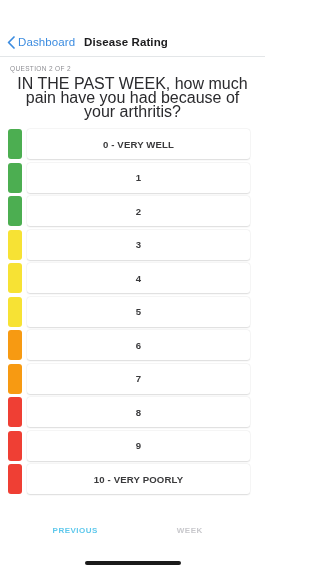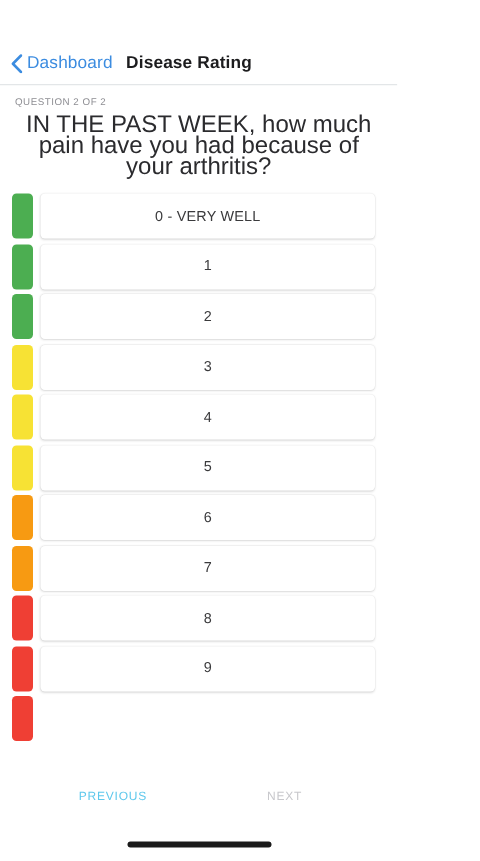--- a/index.html
+++ b/index.html
@@ -120,40 +120,40 @@
     margin-left: 5px;
     background: #ffffff;
     border-radius: 3px;
     box-shadow: 0 0.5px 1.5px rgba(0,0,0,0.13), 0 0 0 0.5px rgba(0,0,0,0.03);
     display: flex;
     align-items: center;
     justify-content: center;
   }
   .option-label {
     font-size: 9.6px;
-    font-weight: normal;
+    font-weight: bold;
     color: #3a3a3c;
     letter-spacing: 0.15px;
     text-align: center;
   }
 
   
   .footer {
     flex: 0 0 44px;
     height: 44px;
     display: flex;
     align-items: center;
     background: #ffffff;
     padding: 0 18px;
   }
   .footer-btn {
     flex: 1 1 50%;
     text-align: center;
     font-size: 8px;
-    font-weight: normal;
+    font-weight: bold;
     letter-spacing: 0.5px;
     cursor: pointer;
   }
   .footer-btn.prev { color: #5ec8ec; }
   .footer-btn.next { color: #c8c8cc; cursor: default; }
 
   
   .home-area {
     flex: 0 0 22px;
     height: 22px;
@@ -250,25 +250,28 @@
         </div>
       </div>
       <div class="option-row">
         <div class="swatch" style="background: rgb(239, 63, 52);"></div>
         <div class="option-card">
           <div class="option-label">9</div>
         </div>
       </div>
       <div class="option-row">
         <div class="swatch" style="background: rgb(239, 63, 52);"></div>
+        <div class="option-card">
+          <div class="option-label">10 - VERY POORLY</div>
+        </div>
       </div>
     </div>
 
   <div class="footer">
     <div class="footer-btn prev">PREVIOUS</div>
-    <div class="footer-btn next">NEXT</div>
+    <div class="footer-btn next">WEEK</div>
   </div>
 
   <div class="home-area">
     <div class="home-bar"></div>
   </div>
 
 </div>
 
 </body></html>

